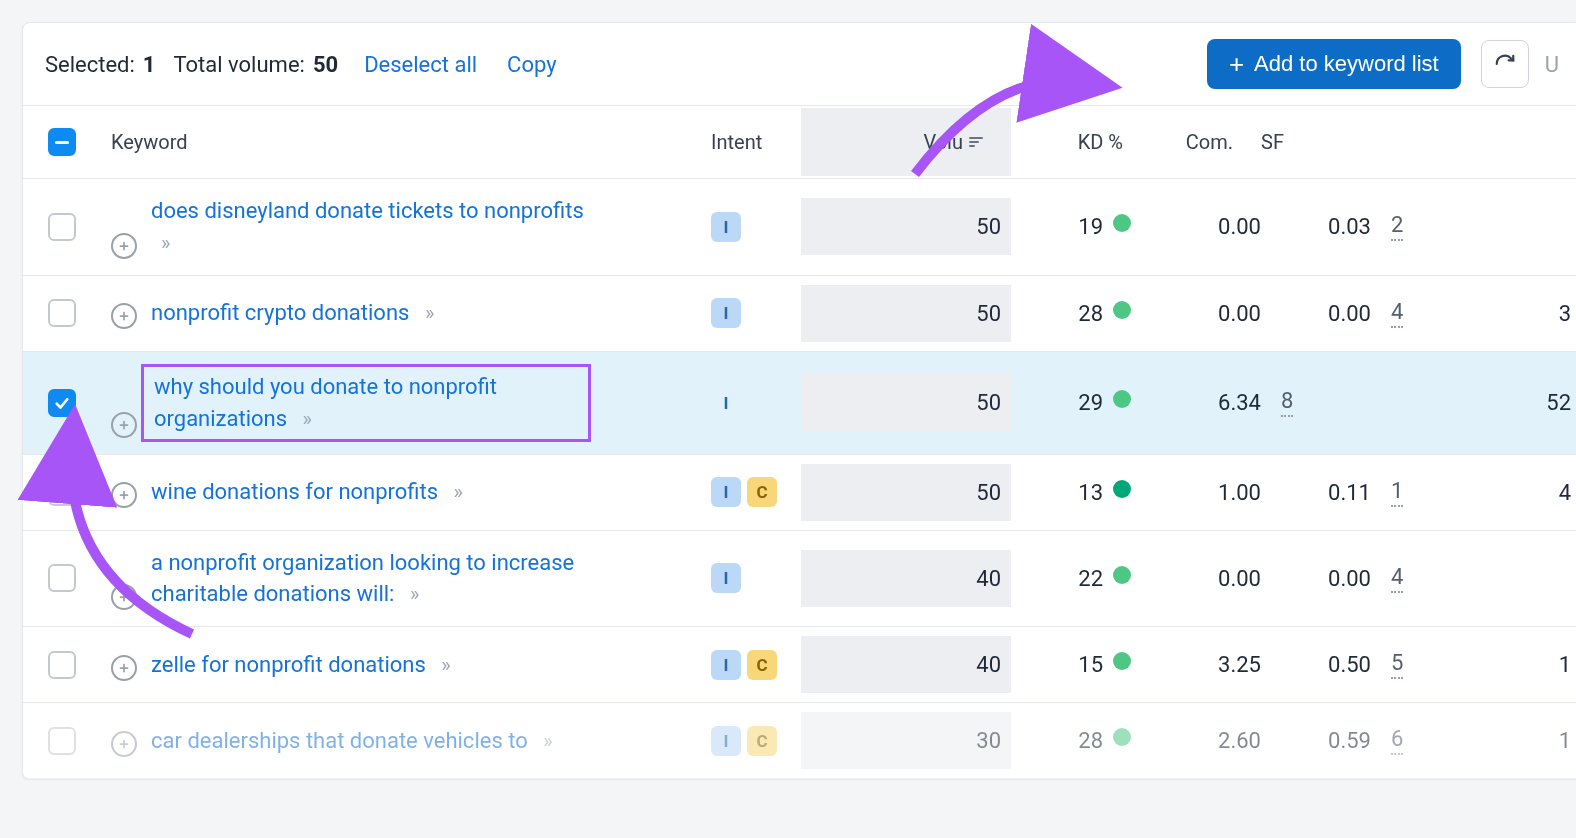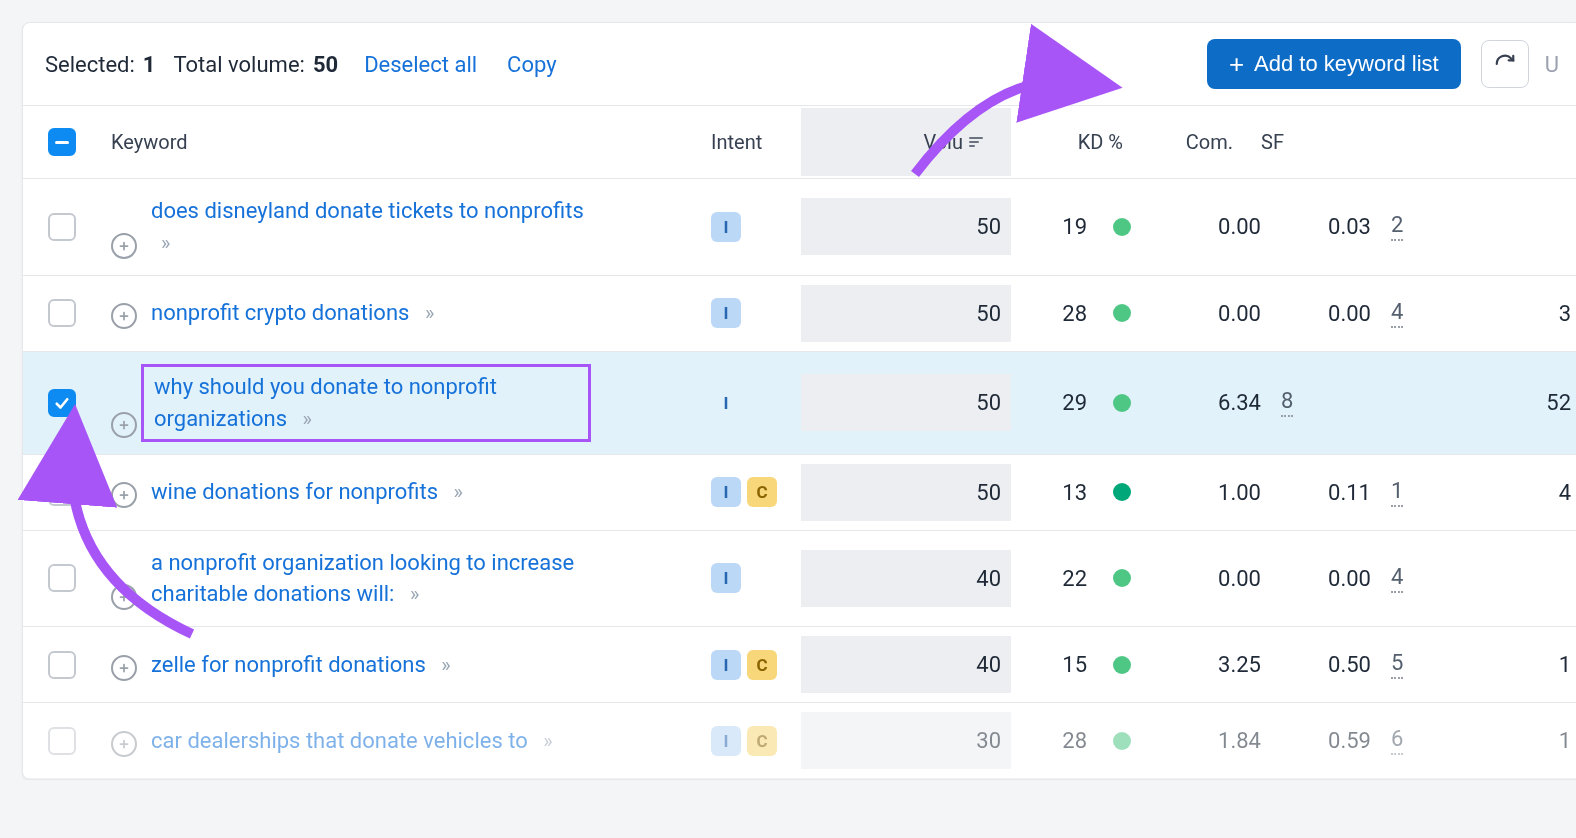--- a/index.html
+++ b/index.html
@@ -46,21 +46,21 @@
 .expand{width:26px;height:26px;border:2px solid #9aa0a9;border-radius:50%;display:inline-flex;align-items:center;justify-content:center;color:#9aa0a9;font-weight:700;flex-shrink:0;margin-top:3px;cursor:pointer}
 .expand svg{width:14px;height:14px}
 .kw-link{color:#1672d9;cursor:pointer;line-height:1.45;max-width:450px}
 .kw-link.highlight{border:3px solid #a855f7;padding:4px 10px;margin:-4px -10px}
 .chevrons{color:#9aa5b4;margin-left:10px;font-size:20px;display:inline-block}
 .intent-wrap{display:flex;gap:6px}
 .badge{display:inline-flex;align-items:center;justify-content:center;width:30px;height:30px;border-radius:6px;font-weight:700;font-size:17px}
 .badge.i-solid{background:#bcd8f7;color:#2766b0}
 .badge.i-plain{background:transparent;color:#2766b0}
 .badge.c{background:#f7d77a;color:#8a6400}
-.kd-wrap{display:inline-flex;align-items:center;gap:26px;justify-content:flex-end}
+.kd-wrap{display:inline-flex;align-items:flex-start;gap:10px;justify-content:flex-end}
 .dot{width:18px;height:18px;border-radius:50%}
 .sf-val{color:#55606e;border-bottom:2px dotted #9aa0a9;padding-bottom:2px;display:inline-block}
 .num{color:#1f2937}
 
 .arrow{position:absolute;pointer-events:none}
 .arrow svg{overflow:visible}
 .arrow1{left:905px;top:42px;width:190px;height:120px}
 .arrow2{left:52px;top:402px;width:190px;height:220px}
 .rel{position:relative}
 </style>
@@ -315,21 +315,21 @@
             <div class="intent-wrap">
               <span class="badge i-solid">I</span>
               <span class="badge c">C</span>
             </div>
           </div>
           <div class="cell col-vol num">30</div>
           <div class="cell col-kd"><span class="kd-wrap">
               <span class="num">28</span>
               <span class="dot" style="background: rgb(78, 199, 133);"></span>
             </span></div>
-          <div class="cell col-cpc num">1.84</div>
+          <div class="cell col-cpc num">2.60</div>
           <div class="cell col-com num">0.59</div>
           <div class="cell col-sf"><span class="sf-val">6</span></div>
           <div class="cell col-last num">1</div>
         </div>
       </div>
 </div>
 
 <div class="arrow arrow1">
   <svg width="190" height="120">
         <defs>

